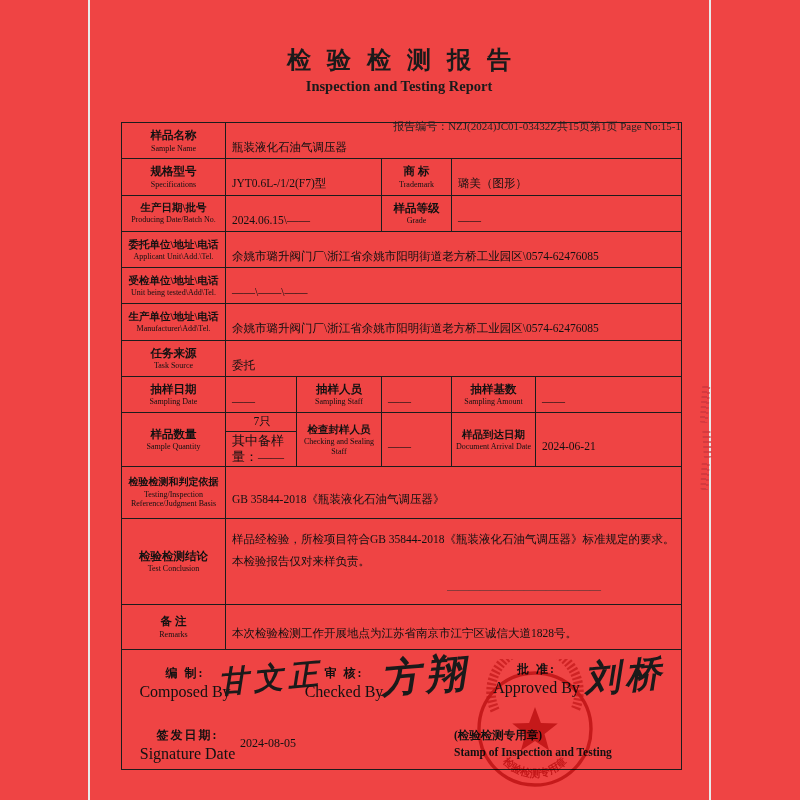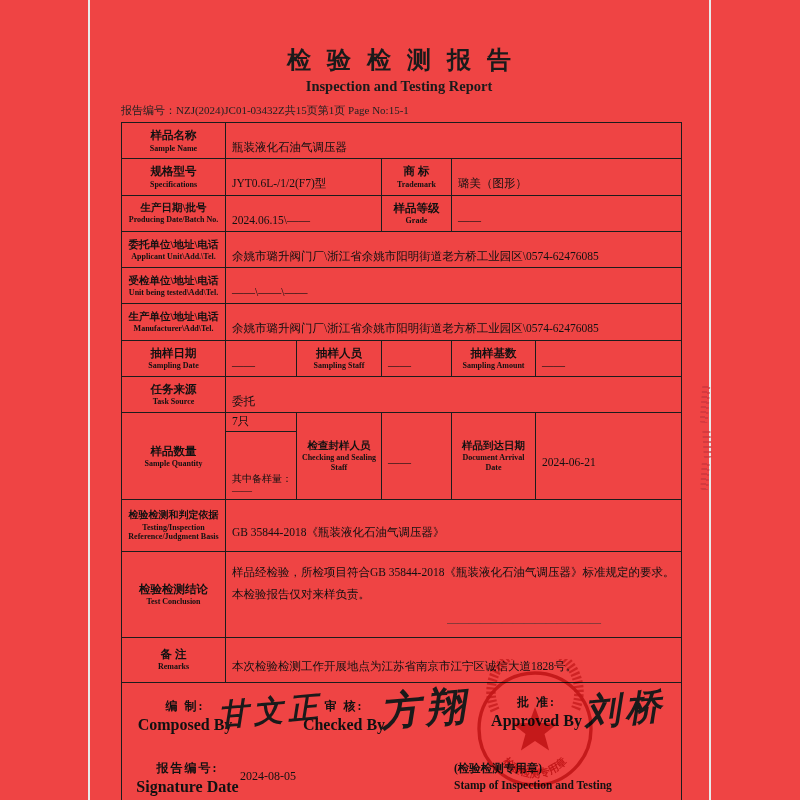--- a/index.html
+++ b/index.html
@@ -4,31 +4,31 @@
 <style>
   html,body{margin:0;padding:0;background:#fff;}
   #root{position:relative;width:800px;height:800px;background:#ef4444;overflow:hidden;
         font-family:"Liberation Serif","DejaVu Serif",serif;color:#111;}
   .edge-line{position:absolute;top:0;bottom:0;width:2px;background:#e9e9e9;}
   
   .title-cn{position:absolute;left:88px;width:622px;top:44px;text-align:center;
             font-size:24px;font-weight:bold;letter-spacing:16px;text-indent:16px;color:#1a1a1a;}
   .title-en{position:absolute;left:88px;width:622px;top:78px;text-align:center;
             font-size:14.5px;font-weight:bold;color:#1a1a1a;}
-  .meta-row{position:absolute;left:121px;width:560px;top:103px;display:flex;
-            justify-content:flex-start;font-size:11px;color:#222;}
+  .meta-row{position:absolute;left:121px;width:560px;top:119px;display:flex;
+            justify-content:flex-end;font-size:11px;color:#222;}
   
   table{position:absolute;left:121px;top:122px;width:560px;border-collapse:collapse;table-layout:fixed;}
   td{border:1.5px solid #1c1c1c;vertical-align:middle;overflow:hidden;}
   .lc{text-align:center;padding:1px 2px;}
   .zh{font-size:11.5px;font-weight:bold;line-height:1.25;}
-  .en{font-size:8px;font-weight:bold;line-height:1.2;margin-top:1px;word-wrap:break-word;}
+  .en{font-size:8px;font-weight:normal;line-height:1.2;margin-top:1px;word-wrap:break-word;}
   .vc{font-size:11.5px;padding:16px 4px 2px 6px;line-height:1.5;}
-  .qty-top{padding:1px 4px 2px 6px;border-bottom:1.5px solid #1c1c1c;font-size:11.5px;}
-  .qty-bot{padding:1px 4px 2px 6px;font-size:10px;line-height:1.2;margin-top:40px;}
+  .qty-top{padding:1px 4px 2px 6px;border-bottom:1.5px solid #1c1c1c;font-size:11.5px;text-align:center;}
+  .qty-bot{padding:1px 4px 2px 6px;font-size:13px;line-height:1.2;}
   .concl-line{margin:6px 0 2px 215px;font-size:11px;letter-spacing:0;color:#333;white-space:nowrap;overflow:hidden;width:180px;}
   .footer-cell{position:relative;padding:0;}
   .sig-label{position:absolute;text-align:center;}
   .sig-label .zh{font-size:12px;letter-spacing:2px;}
   .sig-label .en{font-size:16px;}
   .signature{position:absolute;font-size:30px;font-weight:bold;font-style:italic;
              letter-spacing:5px;color:#1a1a1a;transform:rotate(-5deg);white-space:nowrap;}
   .stamp-cap-cn{position:absolute;font-size:11.5px;font-weight:bold;}
   .stamp-cap-en{position:absolute;font-size:11.5px;font-weight:bold;font-family:Liberation Serif, serif;}
   .date-val{position:absolute;font-size:12px;}
@@ -107,43 +107,43 @@
           </td>
       <td class="vc" colspan="5">——\——\——</td>
     </tr>
     <tr style="height:32px">
       <td class="lc">
         <div class="zh" style="font-size:10.5px">生产单位\地址\电话</div>
             <div class="en">Manufacturer\Add\Tel.</div>
           </td>
       <td class="vc" colspan="5">余姚市璐升阀门厂\浙江省余姚市阳明街道老方桥工业园区\0574-62476085</td>
     </tr>
+    <tr style="height:25px">
+      <td class="lc">
+        <div class="zh">任务来源</div>
+            <div class="en">Task Source</div>
+          </td>
+      <td class="vc" colspan="5">委托</td>
+    </tr>
     <tr style="height:33px">
       <td class="lc">
         <div class="zh">抽样日期</div>
             <div class="en">Sampling Date</div>
           </td>
       <td class="vc">——</td>
       <td class="lc">
         <div class="zh">抽样人员</div>
             <div class="en">Sampling Staff</div>
           </td>
       <td class="vc">——</td>
       <td class="lc">
         <div class="zh">抽样基数</div>
             <div class="en">Sampling Amount</div>
           </td>
       <td class="vc">——</td>
-    </tr>
-    <tr style="height:25px">
-      <td class="lc">
-        <div class="zh">任务来源</div>
-            <div class="en">Task Source</div>
-          </td>
-      <td class="vc" colspan="5">委托</td>
     </tr>
     <tr style="height:47px">
       <td class="lc">
         <div class="zh">样品数量</div>
             <div class="en">Sample Quantity</div>
           </td>
       <td style="padding:0">
         <div class="qty-top">7只</div>
         <div class="qty-bot">其中备样量：——</div>
       </td>
@@ -193,21 +193,21 @@
           <div class="zh">审 核:</div>
               <div class="en">Checked By</div>
             </div>
         <div class="signature" style="left:258px;top:-2px;font-size:40px">方翔</div>
         <div class="sig-label" style="left:362px;top:12px;width:105px">
           <div class="zh">批 准:</div>
               <div class="en">Approved By</div>
             </div>
         <div class="signature" style="left:462px;top:2px;font-size:36px">刘桥</div>
         <div class="sig-label" style="left:8px;top:78px;width:115px">
-          <div class="zh">报告编号:</div>
+          <div class="zh">签发日期:</div>
               <div class="en">Signature Date</div>
             </div>
         <div class="date-val" style="left:118px;top:86px">2024-08-05</div>
         <div class="stamp-cap-cn" style="left:332px;top:78px">(检验检测专用章)</div>
         <div class="stamp-cap-en" style="left:332px;top:96px">Stamp of Inspection and Testing</div>
       </td>
     </tr>
   </tbody>
     </table>
 

